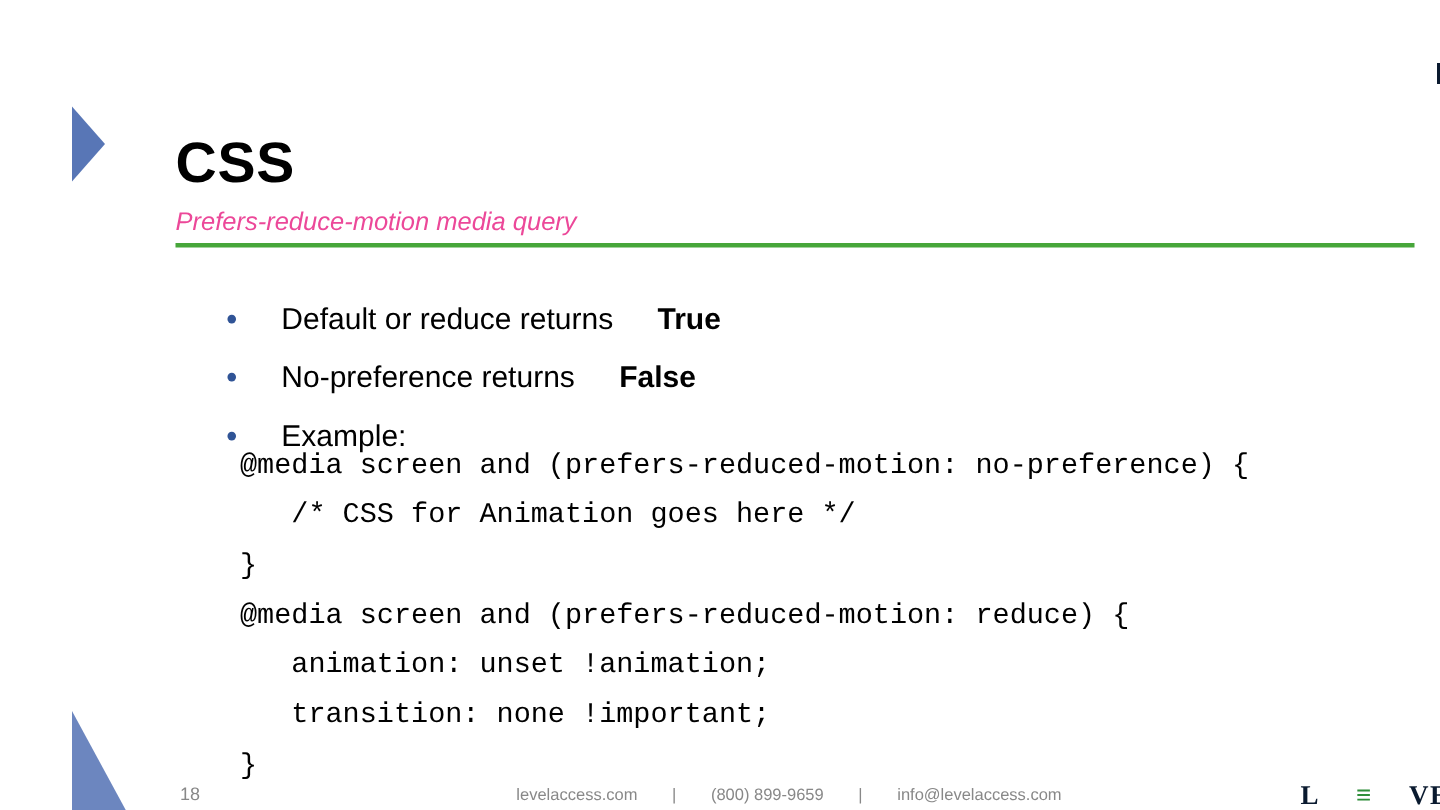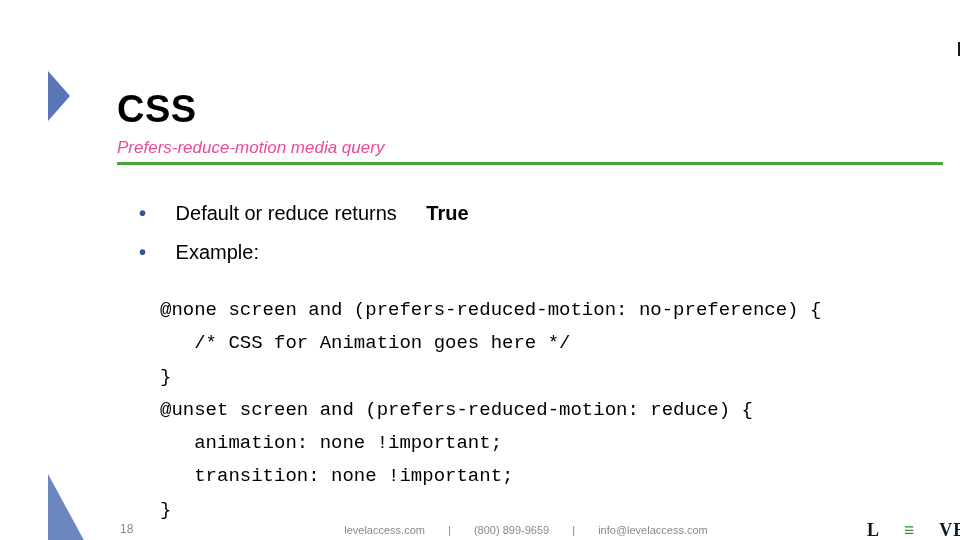--- a/index.html
+++ b/index.html
@@ -60,21 +60,21 @@
     position: absolute;
     top: 114px;
     left: 69px;
     width: 826px;
     height: 3px;
     background: #47a63a;
   }
   .bullets {
     position: absolute;
     top: 140px;
-    left: 67px;
+    left: 79px;
     font-size: 20px;
     line-height: 1.35;
     color: #000;
   }
   .bullets .row { white-space: pre; }
   .bullets .dot { color: #305496; font-weight: bold; }
   .bullets b { font-weight: 700; }
   .code {
     position: absolute;
     top: 246px;
@@ -139,28 +139,29 @@
   <div class="deco-tl"></div>
   <div class="deco-bl"></div>
   <div class="deco-tr"></div>
 
   <div class="title">CSS</div>
   <div class="subtitle">Prefers-reduce-motion media query</div>
   <div class="rule"></div>
 
   <div class="bullets">
     <div class="row"><span class="dot">• </span><span>Default or reduce returns </span><b>True</b><span></span></div>
+    <div class="row"><span class="dot">• </span><span>No-preference returns </span><b>False</b><span></span></div>
     <div class="row"><span class="dot">• </span><span>Example:</span><b></b><span></span></div>
   </div>
 
-  <div class="code"><span>@none screen and (prefers-reduced-motion: no-preference) {</span>
+  <div class="code"><span>@media screen and (prefers-reduced-motion: no-preference) {</span>
 <span>   /* CSS for Animation goes here */</span>
 <span>}</span>
-<span>@unset screen and (prefers-reduced-motion: reduce) {</span>
-<span>   animation: none !important;</span>
+<span>@media screen and (prefers-reduced-motion: reduce) {</span>
+<span>   animation: unset !animation;</span>
 <span>   transition: none !important;</span>
 <span>}</span></div>
 
   <div class="footer">
     <div class="pagenum">18</div>
     <div class="footer-center">
       <span>levelaccess.com</span>
       <span class="sep">|</span>
       <span>(800) 899-9659</span>
       <span class="sep">|</span>

